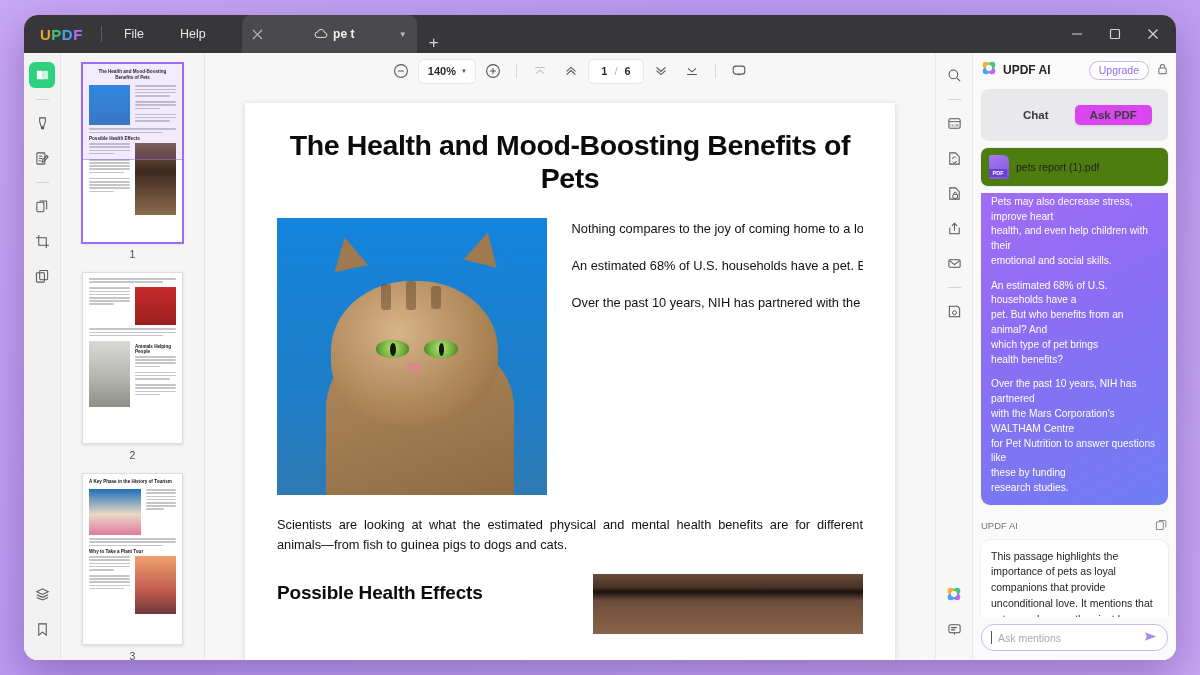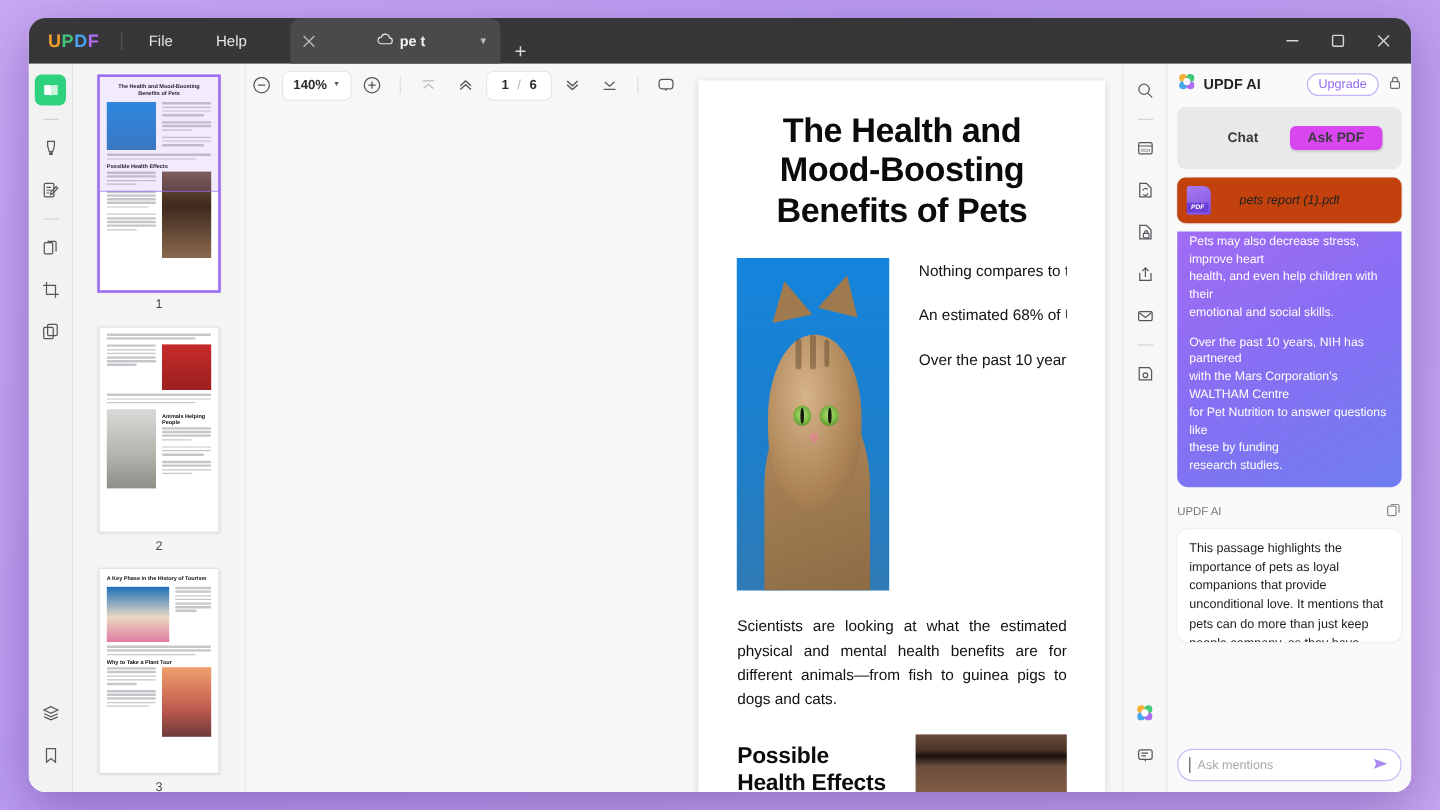--- a/index.html
+++ b/index.html
@@ -102,21 +102,21 @@
   .tp-title { font-size:4.6px; font-weight:bold; text-align:center; line-height:1.35; color:#111; margin-bottom:4px; }
   .tp-h2 { font-size:4.6px; font-weight:bold; color:#111; margin:3px 0 2px; }
   .tp-img { width:100%; background:#1b7fd4; }
   .tl { height:1.6px; background:#c6c6ca; margin-bottom:1.6px; border-radius:1px; }
   .tl.s { width:62%; }
   .tl.m { width:85%; }
   .row2 { display:flex; gap:5px; }
   .col { flex:1; }
 
   
-  .viewer { flex:1; display:flex; flex-direction:row; min-width:0; background:#f7f7f8; }
+  .viewer { flex:1; display:flex; flex-direction:column; min-width:0; background:#f7f7f8; }
   .toolbar {
     height:36px; display:flex; align-items:center; justify-content:center;
     gap:5px; background:#f7f7f8; flex:none;
   }
   .tbtn {
     width:26px; height:26px; border-radius:5px;
     display:flex; align-items:center; justify-content:center;
     color:#55565a;
   }
   .tbtn.dim { color:#bbbcc0; }
@@ -190,22 +190,22 @@
   .aipanel { width:204px; background:#fafafb; border-left:1px solid #e7e7e9;
     display:flex; flex-direction:column; flex:none; }
   .ai-head { height:34px; display:flex; align-items:center; gap:6px; padding:0 8px; flex:none; }
   .ai-name { font-size:12px; font-weight:bold; color:#242426; }
   .upgrade { margin-left:auto; font-size:10.5px; color:#9268ee;
     border:1px solid #c8b4f6; border-radius:11px; padding:2.5px 9px; background:#fff; }
   .ai-lock { color:#6d6d70; font-size:11px; padding-left:2px; }
   .ai-tabs { display:flex; margin:2px 8px 7px; background:#e9e9ec; border-radius:7px; padding:16px; flex:none; }
   .ai-tab { flex:1; text-align:center; font-size:11.5px; padding:4px 0; border-radius:5px; color:#3b3b3e; font-weight:bold; }
   .ai-tab.on { background:#d946ef; box-shadow:0 1px 2px rgba(0,0,0,.12); }
-  .filechip { margin:0 8px 7px; background:#c2410c; border-radius:7px;
-    display:flex; align-items:center; gap:24px; padding:7px 8px; box-shadow:0 0 0 1px #ececee; flex:none;font-style:italic; }
+  .filechip { margin:0 8px 7px; background:#4d7c0f; border-radius:7px;
+    display:flex; align-items:center; gap:7px; padding:7px 8px; box-shadow:0 0 0 1px #ececee; flex:none; }
   .pdficon { width:20px; height:24px; flex:none; position:relative;
     background:linear-gradient(160deg,#a77bf0,#7c4fe0); border-radius:2px 6px 2px 2px; }
   .pdficon:after { content:"PDF"; position:absolute; left:0; bottom:2px; right:2px;
     font-size:5.5px; font-weight:bold; color:#fff; text-align:center;
     background:#6b3fd6; padding:1px 0; }
   .filename { font-size:10.5px; color:#222; white-space:nowrap; overflow:hidden; text-overflow:ellipsis; }
   .ai-scroll { flex:1; overflow:hidden; padding:0 8px; min-height:0; position:relative; }
   .bubble-user {
     background:linear-gradient(150deg,#a56bf5 0%,#8a6ef3 45%,#6f7df2 100%);
     color:#fff; border-radius:9px; padding:9px 10px; font-size:10.2px; line-height:1.45;
@@ -692,20 +692,24 @@
         <div class="pdficon"></div>
         <div class="filename">pets report (1).pdf</div>
       </div>
 
       <div class="ai-scroll">
         <div class="bubble-user">
           <p style="white-space:pre-line">you company.
 Pets may also decrease stress, improve heart
 health, and even help children with their
 emotional and social skills.</p>
+          <p style="white-space:pre-line">An estimated 68% of U.S. households have a
+pet. But who benefits from an animal? And
+which type of pet brings
+health benefits?</p>
           <p style="white-space:pre-line">Over the past 10 years, NIH has partnered
 with the Mars Corporation's WALTHAM Centre
 for Pet Nutrition to answer questions like
 these by funding
 research studies.</p>
         </div>
         <div class="ai-reply-head">
           <span class="ai-reply-name">UPDF AI</span>
           <span class="copy-ic">
             <svg width="13" height="13" viewBox="0 0 14 14">

